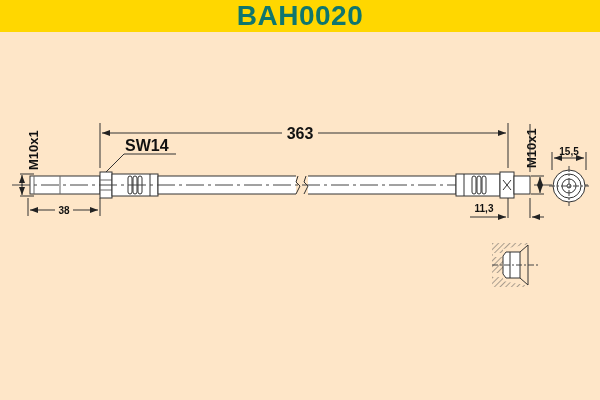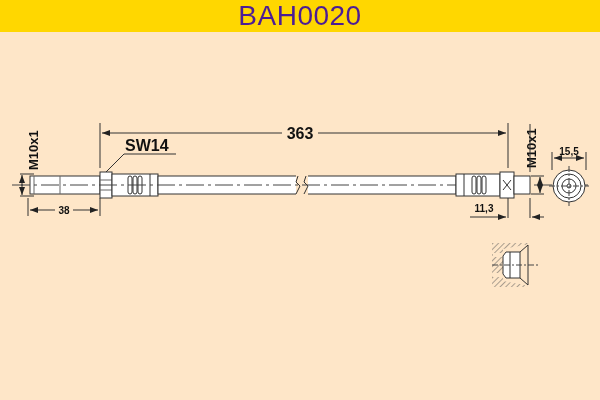--- a/index.html
+++ b/index.html
@@ -1,18 +1,18 @@
 <!DOCTYPE html>
 <html><head>
   <meta charset="utf-8">
   <style>
     html, body { margin: 0; padding: 0; }
     body { width: 600px; height: 400px; overflow: hidden; background: #FEE6C8; font-family: "Liberation Sans", sans-serif; }
     .header { position: absolute; left: 0; top: 0; width: 600px; height: 32px; background: #FFD700; display: flex; align-items: center; justify-content: center; }
-    .title { color: #4c1d95; font-weight: normal; font-size: 28px; letter-spacing: 0.5px; font-family: "Liberation Sans", sans-serif; }
+    .title { color: #0f766e; font-weight: bold; font-size: 28px; letter-spacing: 0.5px; font-family: "Liberation Sans", sans-serif; }
     .canvas { position: absolute; left: 0; top: 32px; width: 600px; height: 368px; border-radius: 20px; }
     svg text { font-family: "Liberation Sans", sans-serif; font-weight: bold; fill: #111; }
   </style>
 </head>
 <body>
 
 <div class="header">
   <span class="title">BAH0020</span>
 </div>
 

